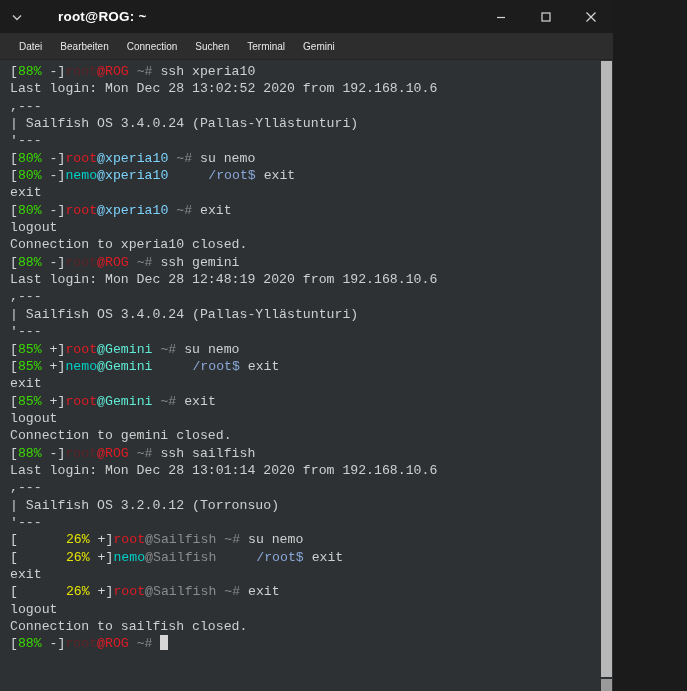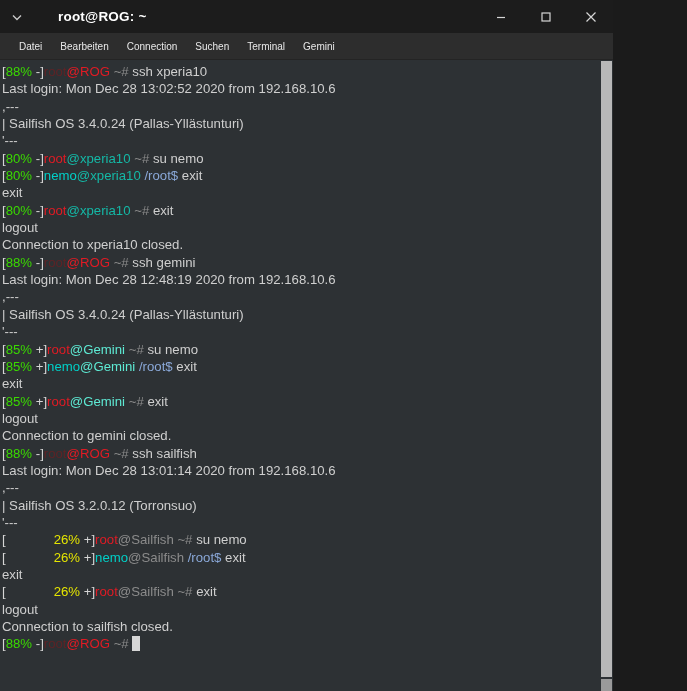--- a/index.html
+++ b/index.html
@@ -87,41 +87,41 @@
 
   
   .term-wrap {
     flex: 1 1 auto;
     display: flex;
     min-height: 0;
     background: #2d3134;
   }
   .terminal {
     flex: 1 1 auto;
-    padding: 3px 0 0 2px;
-    font-family: Liberation Sans, sans-serif;
+    padding: 3px 0 0 10px;
+    font-family: Liberation Mono, monospace;
     font-size: 13.2px;
     line-height: 17.35px;
     color: #d6d6d6;
     white-space: pre;
     overflow: hidden;
   }
   .line { height: 17.35px; }
 
   
   .c-white   { color: #d6d6d6; }
   .c-green   { color: #3ad900; }
   .c-yellow  { color: #e5e500; margin-left: 48px; }
   .c-red     { color: #e01b24; }
   .c-dimred  { color: #5d2326; }
-  .c-dimolive{ color: #14b8a6; }
+  .c-dimolive{ color: #7dd3fc; }
   .c-gold    { color: #5eead4; }
   .c-cyan    { color: #00d0c8; }
   .c-gray    { color: #8b8b8b; }
-  .c-pathblue{ color: #8aa8d8; }
+  .c-pathblue{ color: #8aa8d8; margin-left: 32px; }
   .c-banner  { color: #cfcfcf; }
 
   .cursor {
     display: inline-block;
     width: 8px;
     height: 15px;
     background: #d6d6d6;
     vertical-align: -3px;
   }
 

